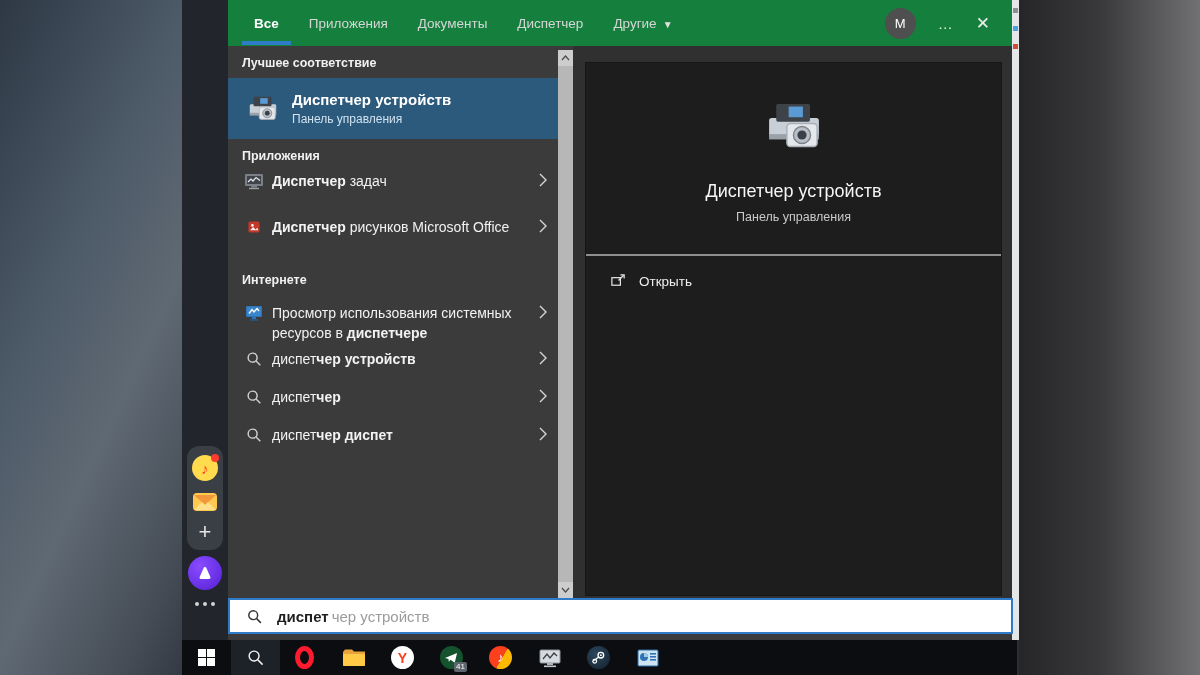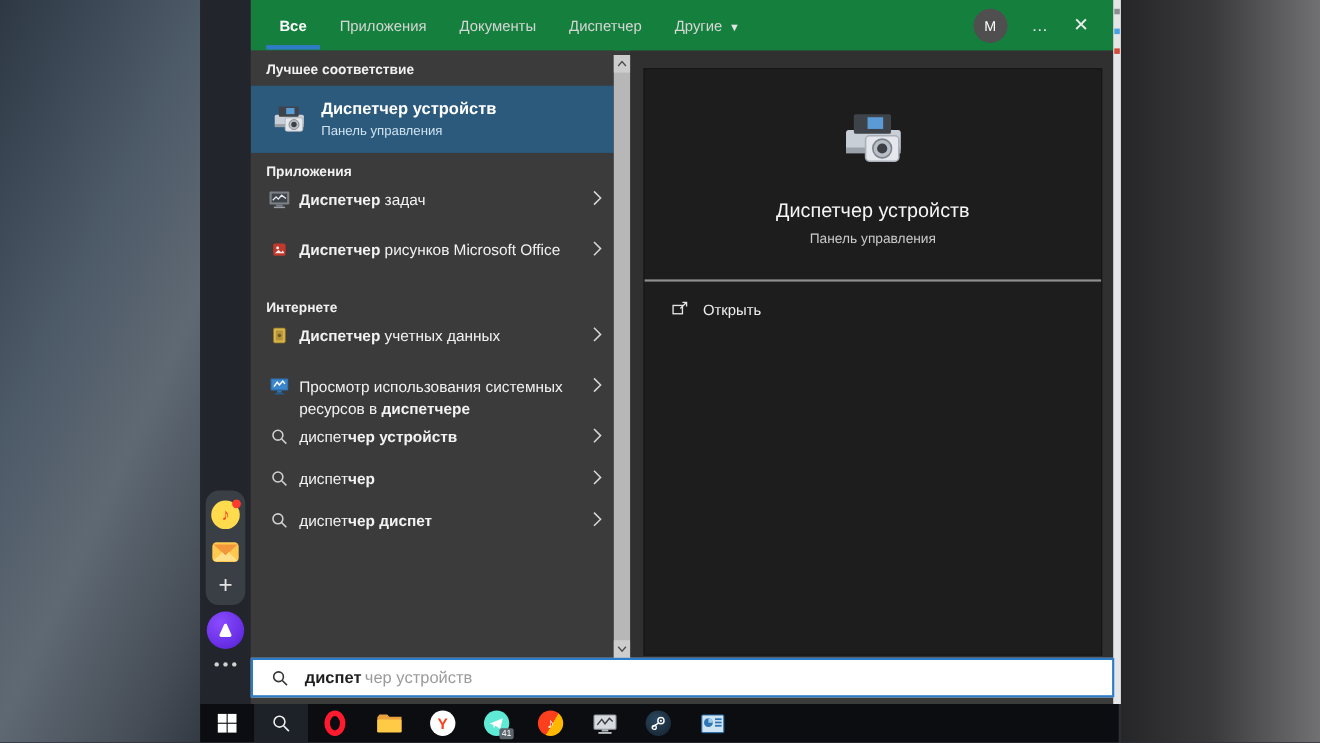--- a/index.html
+++ b/index.html
@@ -88,21 +88,21 @@
 
   
   .taskbar { position:absolute; left:182px; top:640px; width:835px; height:35px; background:#0b0d11;
     display:flex; align-items:center; }
   .tcell { width:49px; height:35px; display:flex; align-items:center; justify-content:center; position:relative; }
   .tcell.hl { background:#1d2229; }
   .win-logo { display:grid; grid-template-columns:8px 8px; grid-template-rows:8px 8px; gap:1.5px; }
   .win-logo i { background:#ffffff; display:block; }
   .opera-o { width:19px; height:23px; border:5px solid #ff1b2d; border-radius:50%; }
   .ya-c { width:23px; height:23px; background:#ffffff; color:#fc3f1d; font-weight:800; font-size:14px; }
-  .tg-c { width:23px; height:23px; background:#5eead4; position:relative; }
+  .tg-c { width:23px; height:23px; background:#14532d; position:relative; }
   .tg-badge { position:absolute; right:-4px; bottom:-3px; background:#5d656d; color:#fff; font-size:8px;
     padding:0 2px; border-radius:2px; line-height:10px; }
   .ym-c { width:23px; height:23px; background:linear-gradient(120deg,#fc3f1d 55%,#ffb800 56%); color:#fff;
     font-size:13px; font-weight:bold; }
   .steam-c { width:23px; height:23px; background:radial-gradient(circle at 40% 35%, #2a475e, #14202c); }
 </style>
 </head>
 <body>
 
 <div class="stage">
@@ -203,35 +203,20 @@
         <span class="rlabel"><span></span><span class="b">Диспетчер</span><span> рисунков Microsoft Office</span></span>
         <span class="chev">
             <svg width="10" height="16" viewBox="0 0 10 16">
               <polyline points="2,2 8,8 2,14" fill="none" stroke="#d6d6d6" stroke-width="1.4"></polyline>
             </svg>
           </span>
       </div>
 
       <div class="sec-h">Интернете</div>
 
-      <div class="row">
-        <span class="ric">
-          <svg width="18" height="18" viewBox="0 0 20 20">
-              <rect x="4" y="2.5" width="12" height="15" rx="1.5" fill="#d9b54a" stroke="#8a7327" stroke-width="0.8"></rect>
-              <rect x="6.5" y="5" width="7" height="10" fill="#b5933a"></rect>
-              <circle cx="10" cy="10" r="1.8" fill="#6e5a1e"></circle>
-            </svg>
-        </span>
-        <span class="rlabel"><span></span><span class="b">Диспетчер</span><span> учетных данных</span></span>
-        <span class="chev">
-            <svg width="10" height="16" viewBox="0 0 10 16">
-              <polyline points="2,2 8,8 2,14" fill="none" stroke="#d6d6d6" stroke-width="1.4"></polyline>
-            </svg>
-          </span>
-      </div>
 
       <div class="row two">
         <span class="ric">
           <svg width="20" height="20" viewBox="0 0 20 20">
               <rect x="2" y="3" width="16" height="11" rx="1" fill="#2f74b5"></rect>
               <rect x="3.2" y="4.2" width="13.6" height="8.6" fill="#3c87cc"></rect>
               <polyline points="5,10.5 8,6.5 10,9 13,5.5 15,8" stroke="#ffffff" fill="none" stroke-width="1.3"></polyline>
               <rect x="8" y="14" width="4" height="2" fill="#2f74b5"></rect>
               <rect x="6" y="16.2" width="8" height="1.5" fill="#245a8d"></rect>
             </svg>

